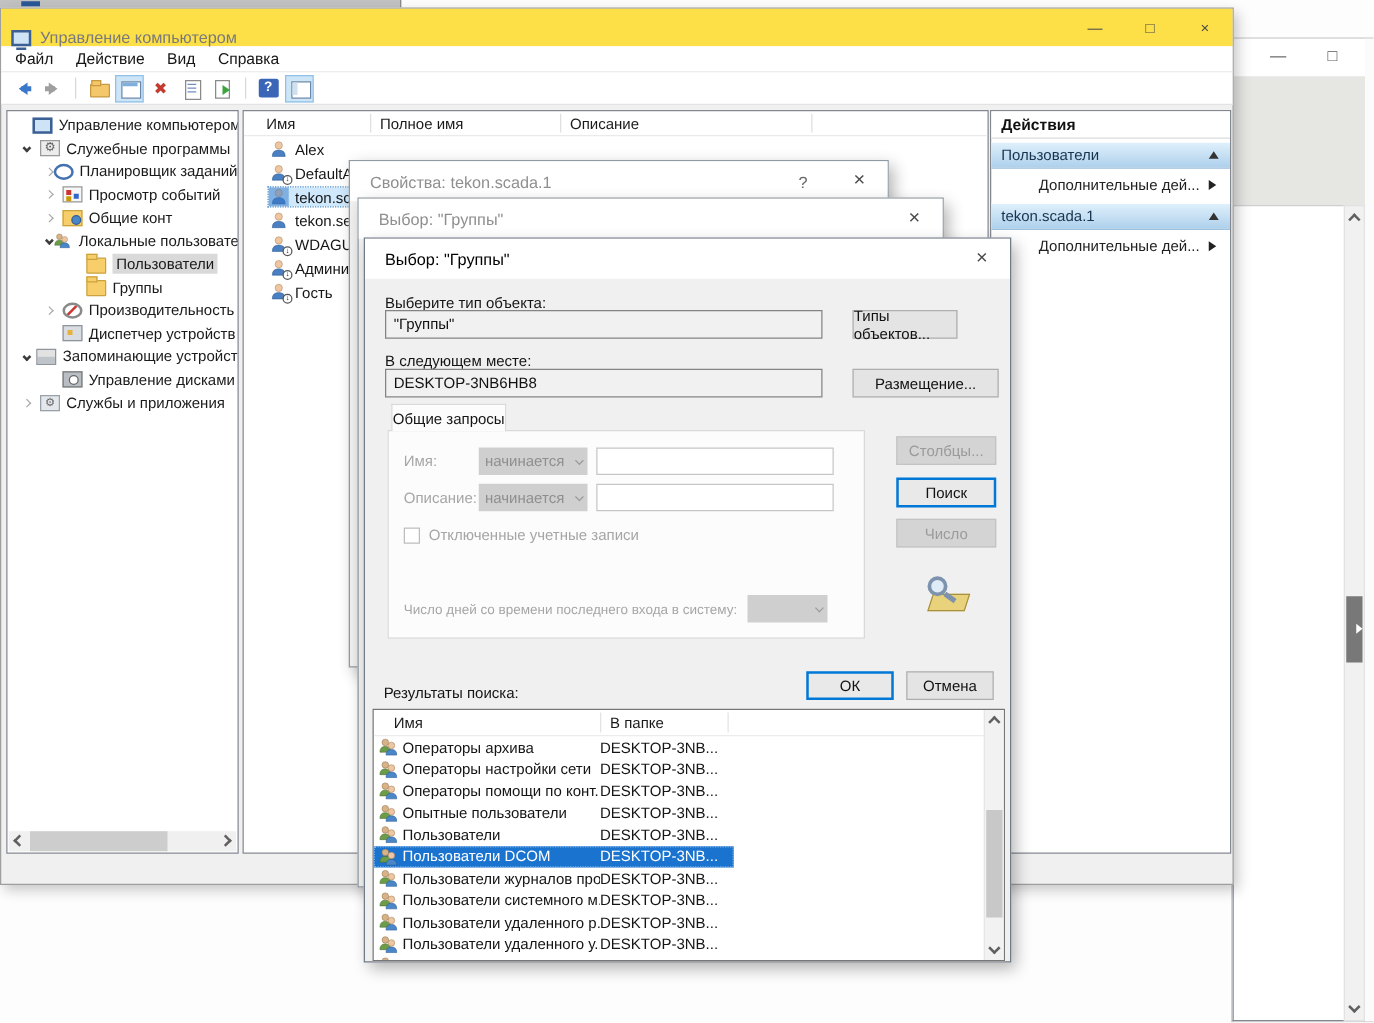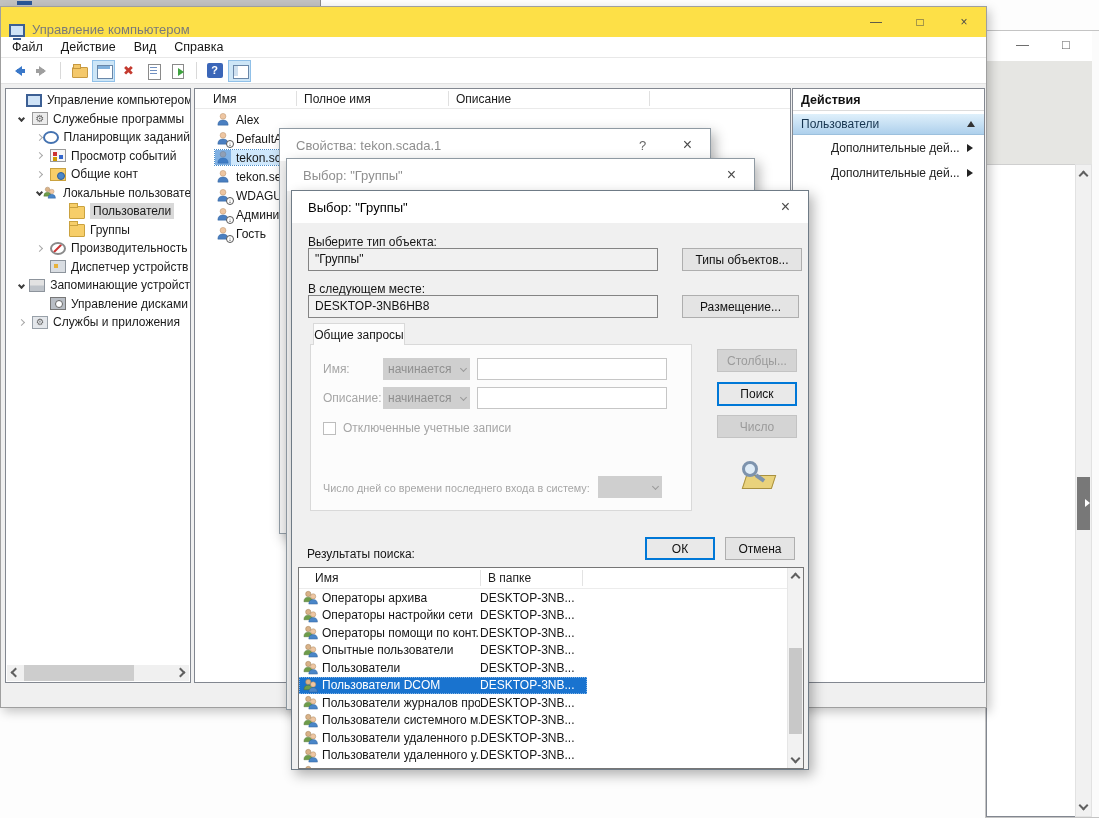--- a/index.html
+++ b/index.html
@@ -443,20 +443,24 @@
     <div class="pane pane-actions">
       <div class="ahead">Действия</div>
       <div class="abar">
           <span>Пользователи</span>
           <span class="tri-up"></span>
         </div>
       <div class="aitem">
           <span>Дополнительные дей...</span>
           <span class="tri-right"></span>
         </div>
+      <div class="abar">
+          <span>tekon.scada.1</span>
+          <span class="tri-up"></span>
+        </div>
       <div class="aitem">
           <span>Дополнительные дей...</span>
           <span class="tri-right"></span>
         </div>
     </div>
   </div>
 
   <div class="dlg props">
     <div class="dtitle inactive">
       <span>Свойства: tekon.scada.1</span>
@@ -473,21 +477,21 @@
   </div>
 
   <div class="dlg selfront">
     <div class="dtitle active">
       <span>Выбор: "Группы"</span>
       <span class="dbtn spacer">×</span>
     </div>
 
     <span class="lbl" style="left:16px;top:44px">Выберите тип объекта:</span>
     <div class="fld" style="left:16px;top:57px;width:350px">"Группы"</div>
-    <div class="btn" style="left:390px;top:57px;width:120px;height:23px">Типы объектов...</div>
+    <div class="btn" style="left:390px;top:57px;width:84px;height:23px">Типы объектов...</div>
 
     <span class="lbl" style="left:16px;top:91px">В следующем месте:</span>
     <div class="fld" style="left:16px;top:104px;width:350px">DESKTOP-3NB6HB8</div>
     <div class="btn" style="left:390px;top:104px;width:117px;height:23px">Размещение...</div>
 
     <div class="tab">Общие запросы</div>
     <div class="tabpane">
       <span class="glbl" style="left:12px;top:17px">Имя:</span>
       <div class="dd" style="left:72px;top:13px;width:87px"><span class="ddtext">начинается с</span><span class="ddch"></span></div>
       <input class="tin" style="left: 166px; top: 13px; width: 190px;" disabled="">

